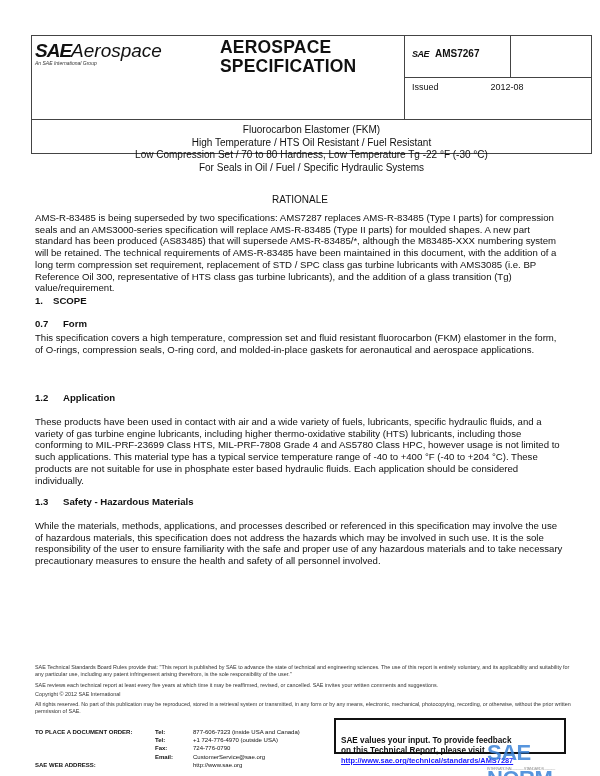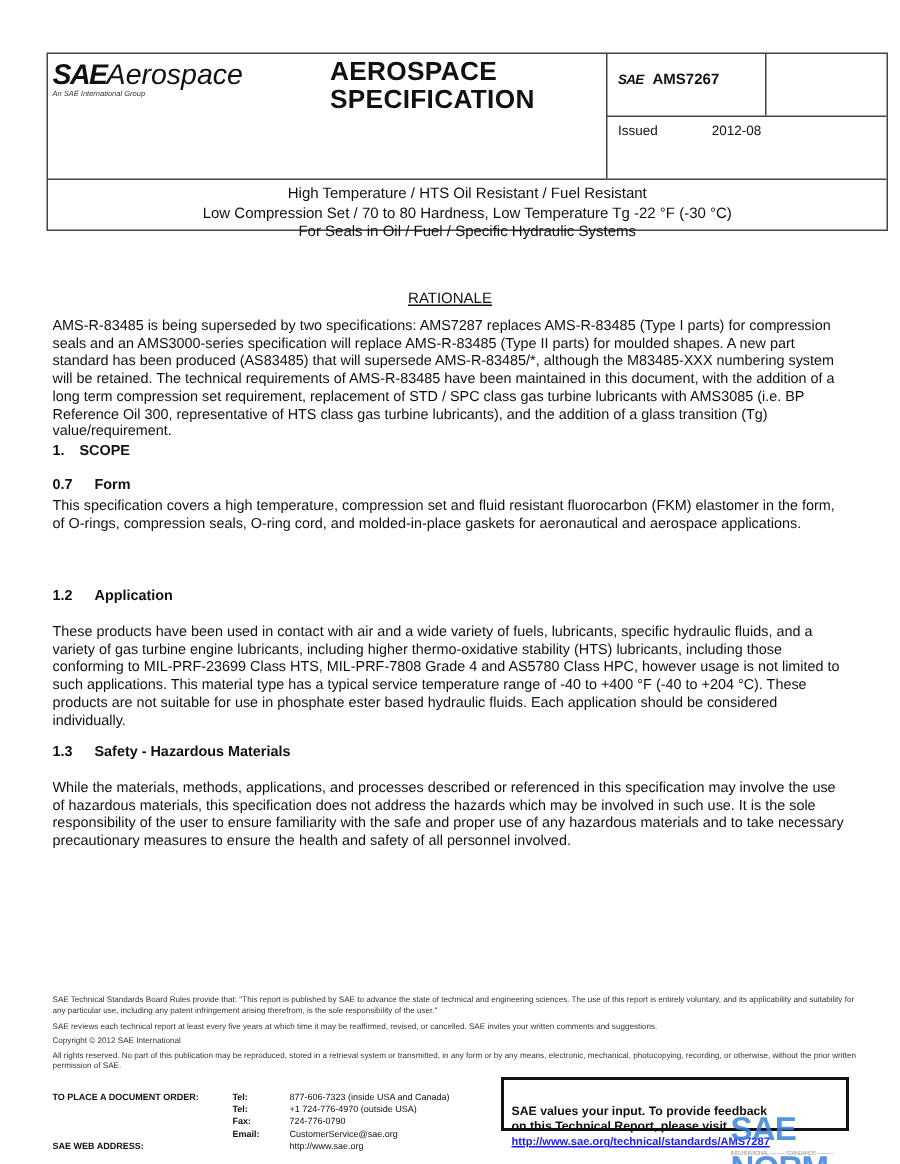--- a/index.html
+++ b/index.html
@@ -20,27 +20,27 @@
     .logo .aero { font-family: "Liberation Sans", sans-serif; font-style: italic; font-weight: normal;
                   font-size: 19px; }
     .logo .sub { font-size: 5px; font-style: italic; margin-top: -2px; color: #333; }
 
     .title { position: absolute; left: 188px; top: 2px; font-weight: bold; font-size: 17.5px;
              line-height: 19px; letter-spacing: 0.2px; }
 
     .docnum { position: absolute; left: 380px; top: 12px; font-size: 10px; font-weight: bold; }
     .docnum .sae-small { font-style: italic; font-weight: bold; font-size: 9px; margin-right: 6px; letter-spacing: -0.5px; }
     .issued { position: absolute; left: 380px; top: 46px; font-size: 9px; }
-    .issued .date { margin-left: 36px; }
+    .issued .date { margin-left: 52px; }
 
     .subtitle { position: absolute; left: 0; right: 0; top: 88px; text-align: center;
                 font-size: 10px; line-height: 12.5px; }
 
     
-    .rationale-h { position: absolute; left: 0; width: 600px; top: 194px; text-align: center; font-size: 10px; text-decoration: underline; }
+    .rationale-h { position: absolute; left: 0; width: 600px; top: 194px; text-align: center; font-size: 10px; }
     .para { position: absolute; left: 35px; width: 530px; font-size: 9.6px; line-height: 11.7px; }
     .heading { position: absolute; left: 35px; font-size: 9.6px; font-weight: bold; }
     .heading .num { display: inline-block; width: 28px; }
     .heading .num.short { width: 18px; }
 
     
     .fine { position: absolute; left: 35px; width: 540px; font-size: 5.4px; line-height: 7px; color: #333; }
     .order { position: absolute; left: 35px; top: 728px; font-size: 6px; line-height: 8.2px; }
     .order .lbl { position: absolute; left: 0; width: 110px; font-weight: bold; }
     .order .k { position: absolute; left: 120px; width: 35px; font-weight: bold; }
@@ -75,20 +75,21 @@
   </div>
 
   <div class="docnum">
     <span class="sae-small">SAE</span><span>AMS7267</span>
   </div>
   <div class="issued">
     <span>Issued</span><span class="date">2012-08</span>
   </div>
 
   <div class="subtitle">
+    <div>Fluorocarbon Elastomer (FKM)</div>
     <div>High Temperature / HTS Oil Resistant / Fuel Resistant</div>
     <div>Low Compression Set / 70 to 80 Hardness, Low Temperature Tg -22 °F (-30 °C)</div>
     <div>For Seals in Oil / Fuel / Specific Hydraulic Systems</div>
   </div>
 </div>
 
 <div class="rationale-h">RATIONALE</div>
 <div class="para" style="top:212px;">AMS-R-83485 is being superseded by two specifications: AMS7287 replaces AMS-R-83485 (Type I parts) for compression seals and an AMS3000-series specification will replace AMS-R-83485 (Type II parts) for moulded shapes. A new part standard has been produced (AS83485) that will supersede AMS-R-83485/*, although the M83485-XXX numbering system will be retained. The technical requirements of AMS-R-83485 have been maintained in this document, with the addition of a long term compression set requirement, replacement of STD / SPC class gas turbine lubricants with AMS3085 (i.e. BP Reference Oil 300, representative of HTS class gas turbine lubricants), and the addition of a glass transition (Tg) value/requirement.</div>
 
 <div class="heading" style="top:295px;">

